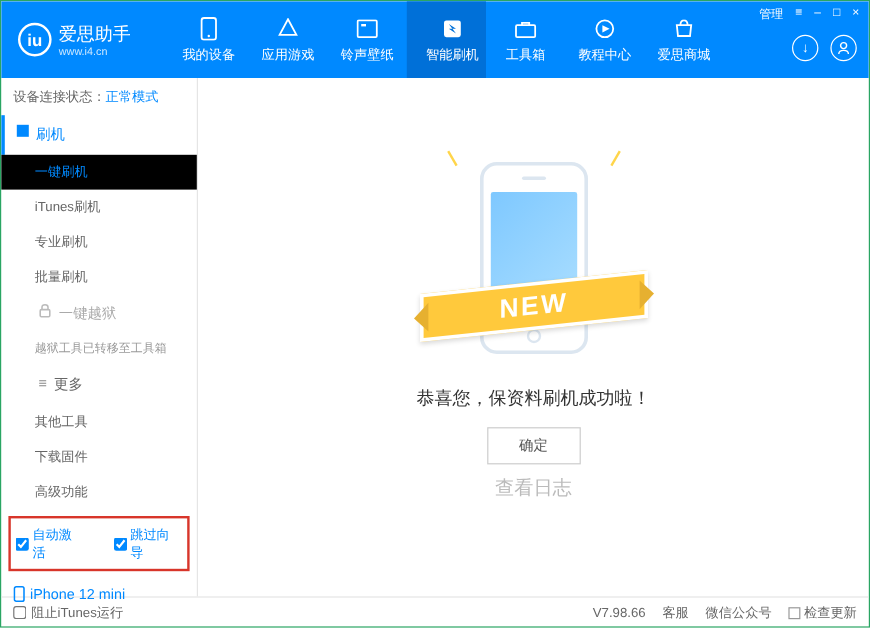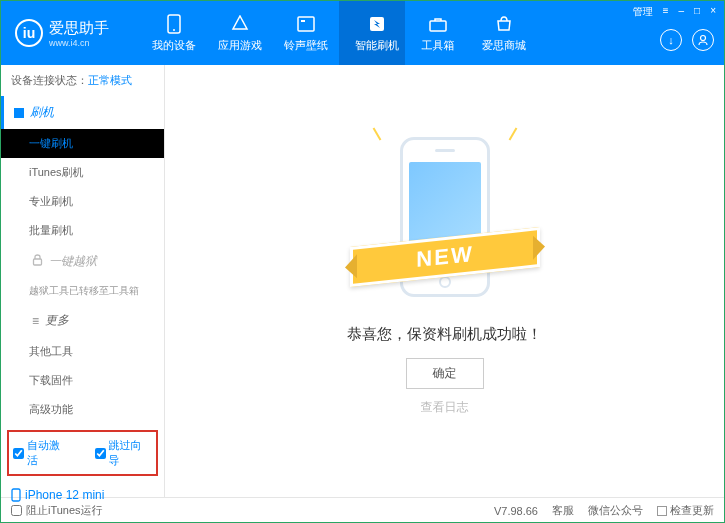--- a/index.html
+++ b/index.html
@@ -14,21 +14,21 @@
 .nav-item.active { background: #0070d8; padding-left: 10px; }
 .nav-icon { width: 20px; height: 20px; display: flex; align-items: center; justify-content: center; }
 .win-controls { position: absolute; top: 4px; right: 8px; display: flex; gap: 10px; font-size: 10px; }
 .win-controls span { cursor: pointer; }
 .user-icons { position: absolute; right: 10px; top: 28px; display: flex; gap: 10px; }
 .user-icons .circ { width: 22px; height: 22px; border: 1.5px solid #fff; border-radius: 50%; display: flex; align-items: center; justify-content: center; cursor: pointer; font-size: 11px; }
 .body { display: flex; height: 432px; }
 .sidebar { width: 164px; border-right: 1px solid #e5e5e5; display: flex; flex-direction: column; font-size: 12px; color: #555; }
 .conn-status { padding: 8px 10px; font-size: 11px; color: #666; }
 .conn-status .mode { color: #0089ff; }
-.side-header { display: flex; align-items: center; padding: 8px 10px; gap: 6px; color: #0089ff; font-weight: 500; border-left: 3px solid #0089ff; font-style: italic; }
+.side-header { display: flex; padding: 8px 10px; gap: 6px; color: #0089ff; font-weight: 500; border-left: 3px solid #0089ff; }
 .side-header.gray { color: #aaa; border-left: 3px solid transparent; padding-left: 28px; }
 .side-sub { padding: 7px 10px 7px 28px; cursor: pointer; color: #666; font-size: 11px; }
 .side-sub.active { background: #000000; color: #0089ff; }
 .side-note { padding: 6px 10px 6px 28px; font-size: 10px; color: #999; line-height: 1.4; }
 .checks-box { border: 2px solid #d8352a; margin: 6px 6px; padding: 6px 4px; display: flex; gap: 24px; font-size: 11px; }
 .checks-box label { display: flex; align-items: center; gap: 3px; color: #0089ff; cursor: pointer; }
 .device-box { padding: 6px 10px; }
 .device-name { color: #0089ff; font-size: 12px; font-weight: 500; display: flex; align-items: center; gap: 4px; }
 .main { flex: 1; display: flex; flex-direction: column; align-items: center; justify-content: center; position: relative; }
 .phone-img { width: 130px; height: 180px; position: relative; margin-top: -20px; }
@@ -39,21 +39,21 @@
 .shine { position: absolute; width: 14px; height: 14px; top: 0; }
 .shine.s1 { left: -10px; transform: rotate(-30deg); }
 .shine.s2 { right: -10px; transform: rotate(30deg); }
 .shine::before { content:""; display:block; width:2px; height:14px; background:#ffd54a; margin:0 auto; }
 .new-ribbon { position: absolute; bottom: 30px; left: -30px; right: -30px; height: 40px; background: #ffc93c; transform: skewY(-6deg); display: flex; align-items: center; justify-content: center; color: #fff; font-weight: 900; font-size: 22px; letter-spacing: 2px; border: 3px solid #fff; box-shadow: 0 2px 4px rgba(0,0,0,0.15); }
 .new-ribbon::before, .new-ribbon::after { content:""; position:absolute; width:0; height:0; border:12px solid transparent; }
 .new-ribbon::before { left:-20px; border-right-color:#e6b030; }
 .new-ribbon::after { right:-20px; border-left-color:#e6b030; }
 .success-msg { font-size: 15px; color: #333; margin-top: 18px; }
 .ok-btn { margin-top: 14px; padding: 6px 26px; border: 1px solid #ccc; background: #fff; font-size: 12px; color: #555; cursor: pointer; }
-.log-link { margin-top: 10px; font-size: 12px; color: #bbb; cursor: pointer; }
+.log-link { margin-top: 10px; font-size: 16px; color: #bbb; cursor: pointer; }
 .footer { height: 26px; border-top: 1px solid #e5e5e5; display: flex; align-items: center; font-size: 11px; color: #666; padding: 0 10px; justify-content: space-between; }
 .footer-left { display: flex; align-items: center; gap: 4px; }
 .footer-right { display: flex; align-items: center; gap: 14px; }
 .flash-sq { width:10px; height:10px; background:#0089ff; display:inline-block; }
 .sq-icon { width:10px; height:10px; border:1.5px solid #999; display:inline-block; }
 input[type=checkbox] { accent-color: #0089ff; width:11px; height:11px; }
 </style>
 </head>
 <body>
 
@@ -102,20 +102,29 @@
         <span>智能刷机</span>
       </div>
     <div class="nav-item">
         <span class="nav-icon">
           <svg width="18" height="16" viewBox="0 0 18 16">
             <rect x="1" y="5" width="16" height="10" rx="1" fill="none" stroke="#fff" stroke-width="1.5"></rect>
             <path d="M6 5 V3 H12 V5" fill="none" stroke="#fff" stroke-width="1.5"></path>
           </svg>
         </span>
         <span>工具箱</span>
+      </div>
+    <div class="nav-item">
+        <span class="nav-icon">
+          <svg width="18" height="18" viewBox="0 0 18 18">
+            <circle cx="9" cy="9" r="7" fill="none" stroke="#fff" stroke-width="1.5"></circle>
+            <polygon points="7,6 13,9 7,12" fill="#fff"></polygon>
+          </svg>
+        </span>
+        <span>教程中心</span>
       </div>
     <div class="nav-item">
         <span class="nav-icon">
           <svg width="18" height="16" viewBox="0 0 18 16">
             <path d="M3 5 H15 L14 14 H4 Z" fill="none" stroke="#fff" stroke-width="1.5"></path>
             <path d="M6 5 Q6 1 9 1 Q12 1 12 5" fill="none" stroke="#fff" stroke-width="1.5"></path>
           </svg>
         </span>
         <span>爱思商城</span>
       </div>

